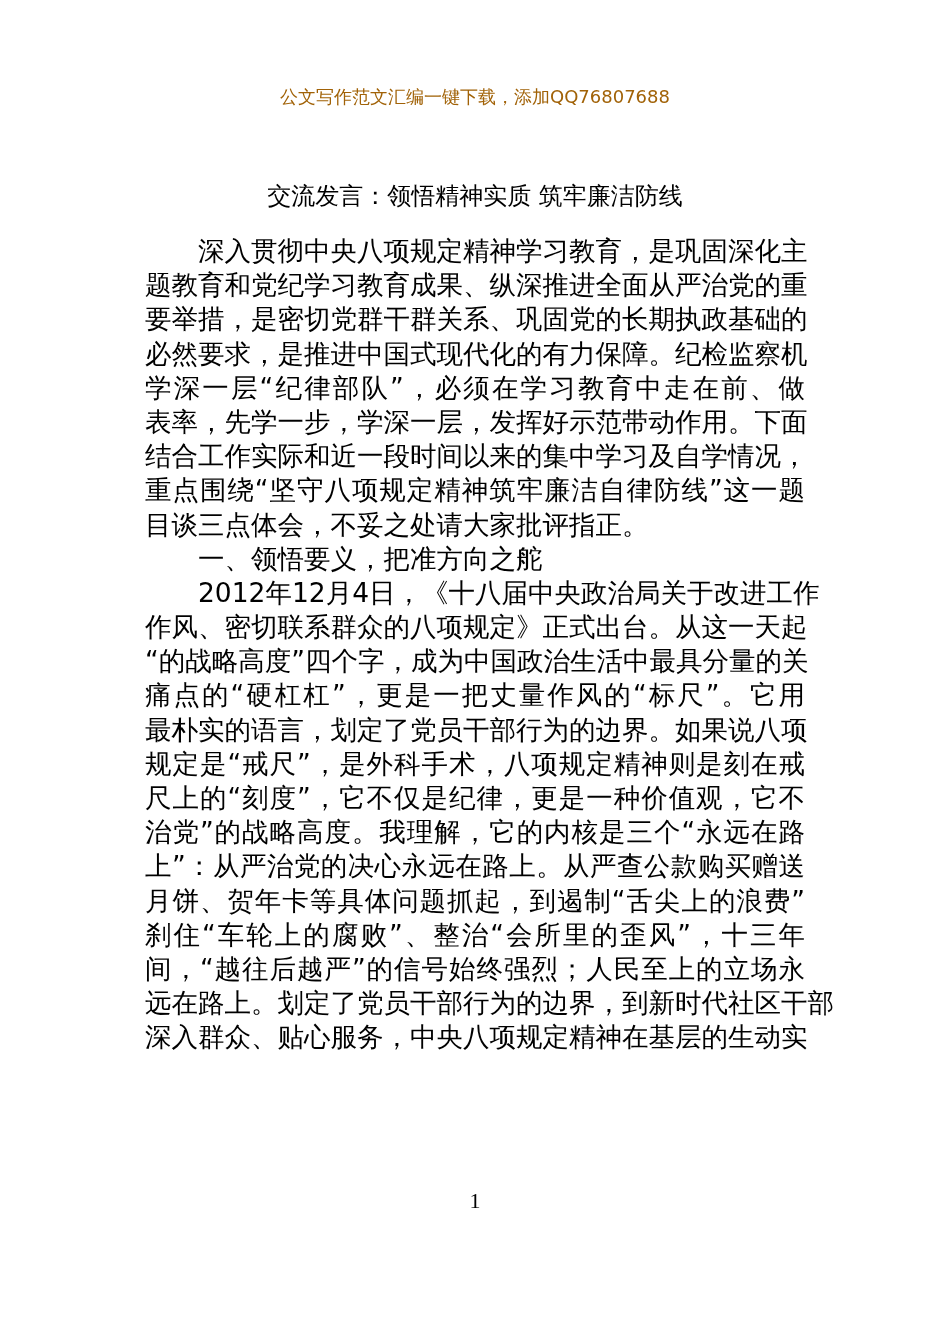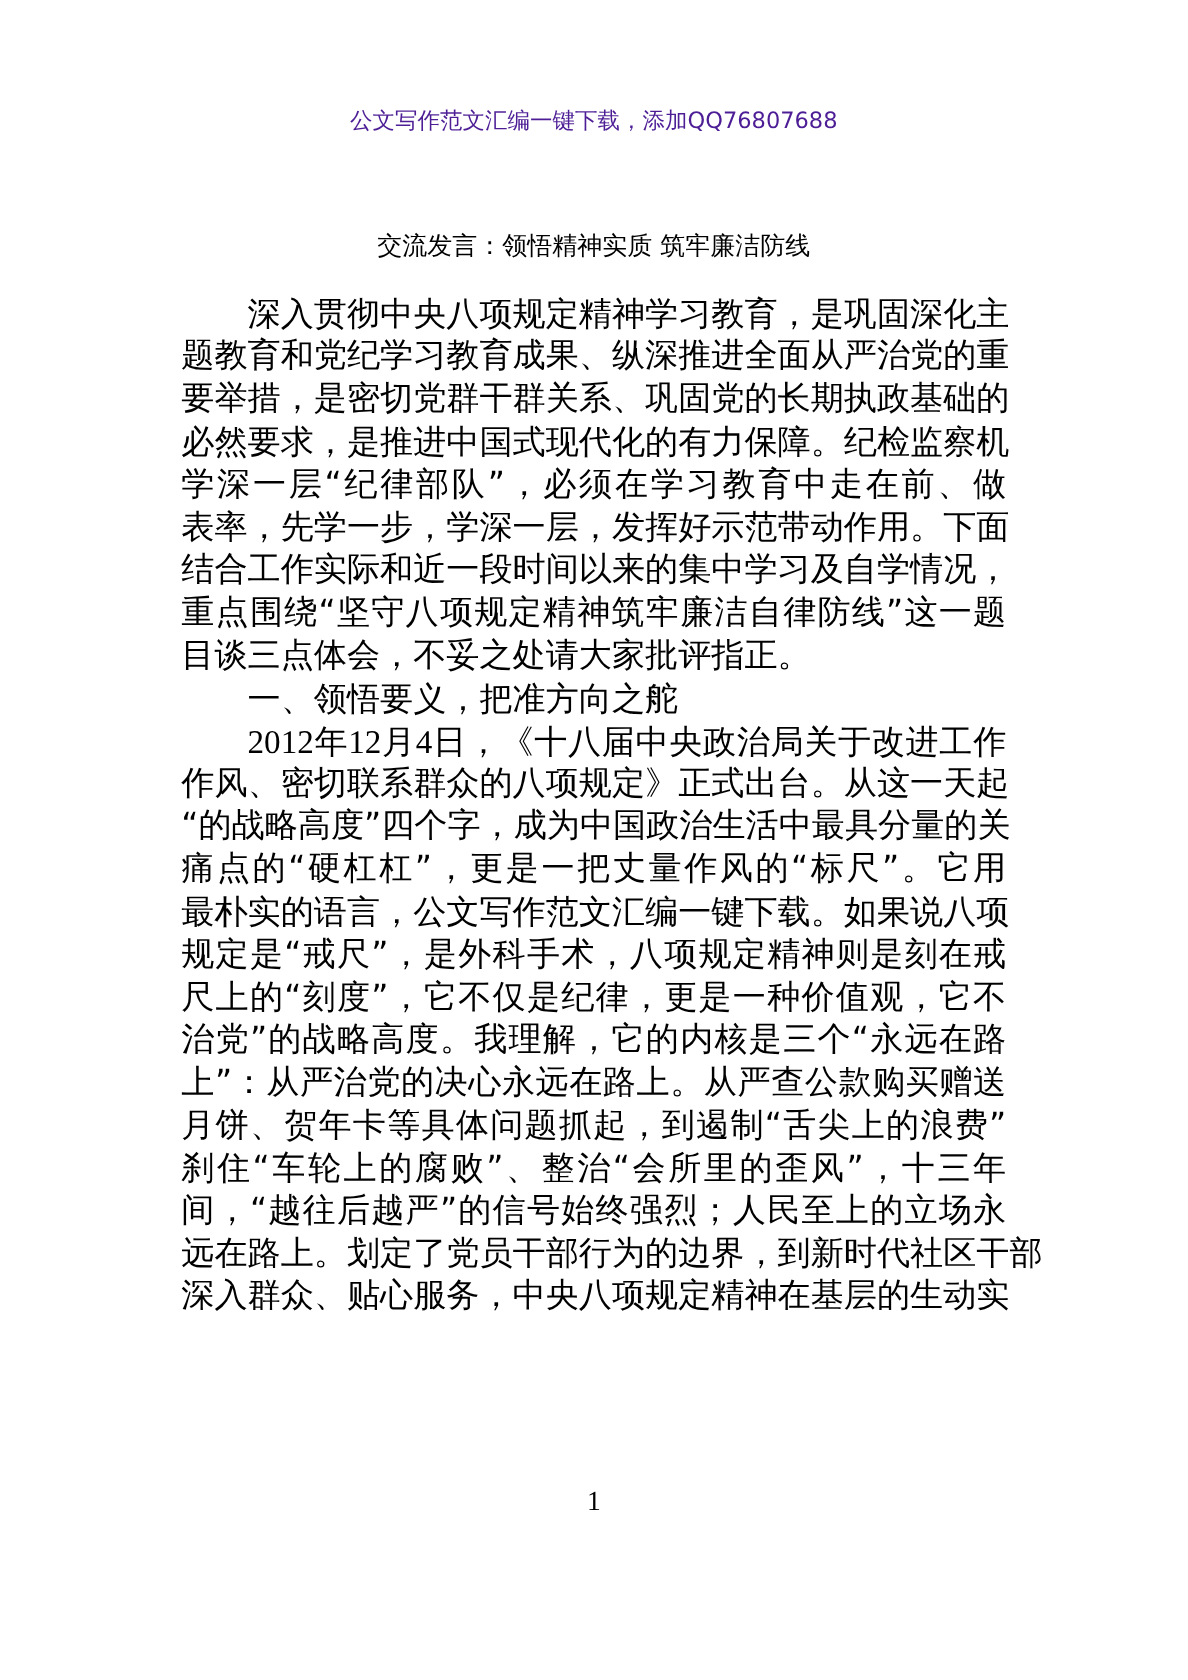--- a/index.html
+++ b/index.html
@@ -16,30 +16,30 @@
       color: #000000;
     }
     .banner {
       position: absolute;
       top: 84px;
       left: 0;
       width: 950px;
       text-align: center;
       font-size: 18px;
       line-height: 26px;
-      color: #4c1d95;
+      color: #a16207;
       letter-spacing: 0px;
     }
     .title {
       position: absolute;
       top: 172px;
       left: 0;
       width: 950px;
       text-align: center;
-      font-size: 20px;
+      font-size: 24px;
       line-height: 48px;
       color: #000000;
       white-space: nowrap;
     }
     .body-text {
       position: absolute;
       top: 234px;
       left: 145px;
       width: 660px;
       font-size: 26.5px;
@@ -50,21 +50,20 @@
       white-space: nowrap;
       height: 34.2px;
       text-align: justify;
       text-align-last: justify;
     }
     .line.last {
       text-align-last: left;
     }
     .line.indent {
       padding-left: 53px;
-      font-family: Liberation Serif, serif;
     }
     .line.heading {
       text-align-last: left;
     }
     .page-number {
       position: absolute;
       top: 1186px;
       left: 0;
       width: 950px;
       text-align: center;
@@ -92,21 +91,21 @@
   <span class="line">结合工作实际和近一段时间以来的集中学习及自学情况，</span>
   <span class="line">重点围绕“坚守八项规定精神筑牢廉洁自律防线”这一题</span>
   <span class="line last">目谈三点体会，不妥之处请大家批评指正。</span>
 
   <span class="line indent heading">一、领悟要义，把准方向之舵</span>
 
   <span class="line indent">2012年12月4日，《十八届中央政治局关于改进工作</span>
   <span class="line">作风、密切联系群众的八项规定》正式出台。从这一天起</span>
   <span class="line">“的战略高度”四个字，成为中国政治生活中最具分量的关</span>
   <span class="line">痛点的“硬杠杠”，更是一把丈量作风的“标尺”。它用</span>
-  <span class="line">最朴实的语言，公文写作范文汇编一键下载。如果说八项</span>
+  <span class="line">最朴实的语言，划定了党员干部行为的边界。如果说八项</span>
   <span class="line">规定是“戒尺”，是外科手术，八项规定精神则是刻在戒</span>
   <span class="line">尺上的“刻度”，它不仅是纪律，更是一种价值观，它不</span>
   <span class="line">治党”的战略高度。我理解，它的内核是三个“永远在路</span>
   <span class="line">上”：从严治党的决心永远在路上。从严查公款购买赠送</span>
   <span class="line">月饼、贺年卡等具体问题抓起，到遏制“舌尖上的浪费”</span>
   <span class="line">刹住“车轮上的腐败”、整治“会所里的歪风”，十三年</span>
   <span class="line">间，“越往后越严”的信号始终强烈；人民至上的立场永</span>
   <span class="line">远在路上。划定了党员干部行为的边界，到新时代社区干部</span>
   <span class="line">深入群众、贴心服务，中央八项规定精神在基层的生动实</span>
 </div>

